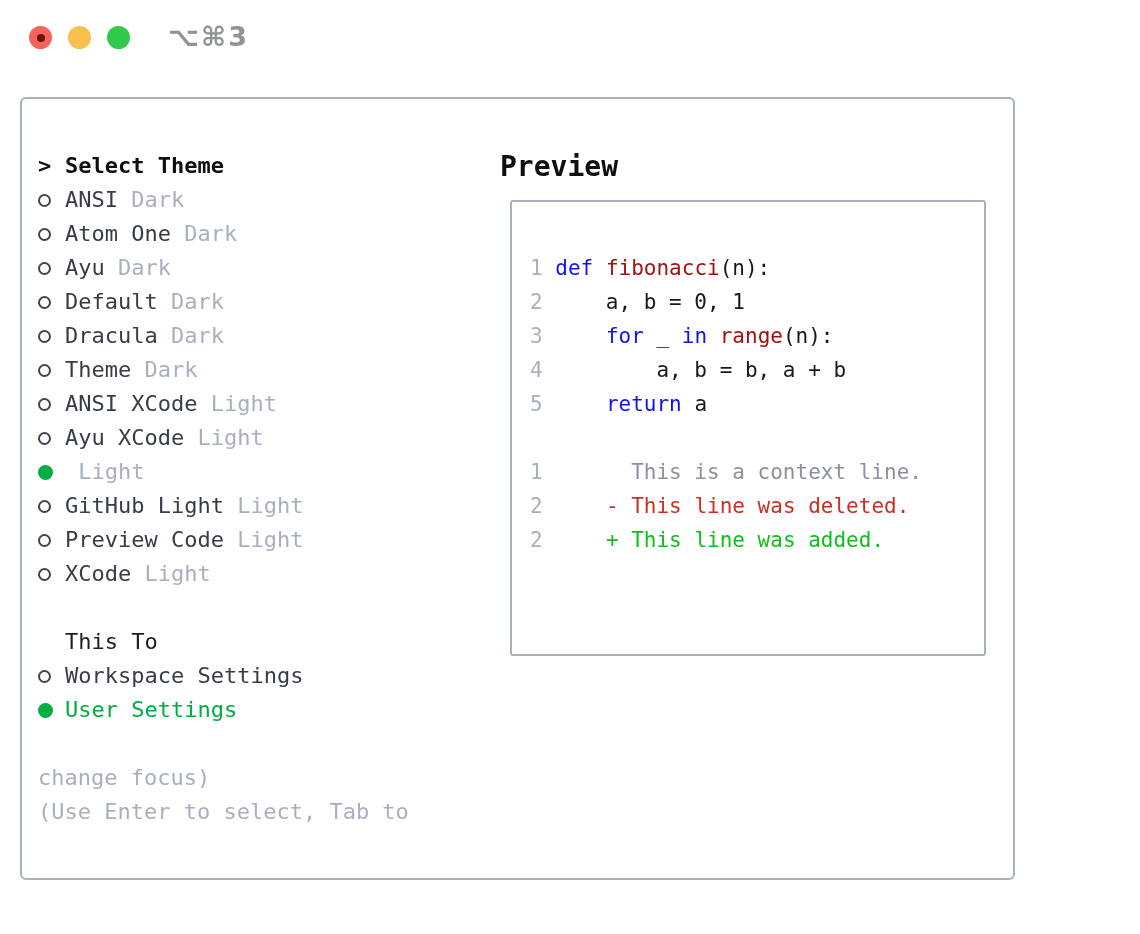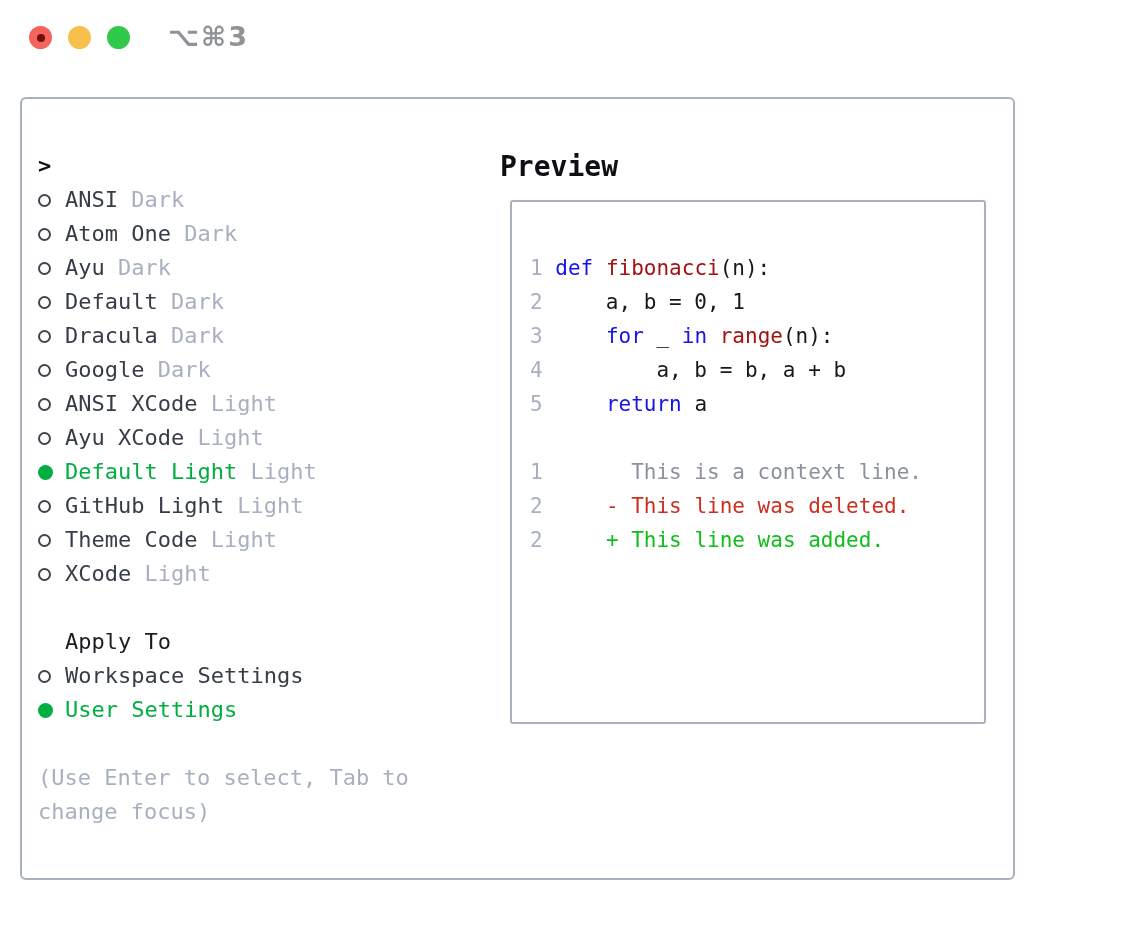--- a/index.html
+++ b/index.html
@@ -47,21 +47,21 @@
   .subhdr{color:#1a1d23;}
   .radio{width:13px;height:13px;border:2px solid #3f4550;border-radius:50%;display:inline-block;}
   .radio.sel{width:15px;height:15px;border:none;background:var(--selected-green);}
   .name.sel{color:var(--selected-green);}
   .variant{color:var(--dim-gray);}
   .helprow{color:var(--dim-gray);}
 
   
   .pv-header{position:absolute;left:478px;top:50px;height:34px;display:flex;align-items:center;
              font-size:28px;font-weight:bold;color:var(--heading-black);}
-  .pbox{position:absolute;left:488px;top:101px;width:476px;height:524px;
+  .pbox{position:absolute;left:488px;top:101px;width:476px;height:456px;
         border:2px solid var(--border-gray);border-radius:3px;background:#fff;overflow:hidden;}
   .code{position:absolute;left:18px;top:49px;font-size:21px;line-height:34px;white-space:pre;color:#16181d;}
   .cline{height:34px;}
   .lnum{color:var(--dim-gray);}
   .tok-kw{color:var(--keyword-blue);}
   .tok-fn{color:var(--function-red);}
   .tok-pl{color:#16181d;}
   .tok-ctx{color:var(--context-gray);}
   .tok-del{color:var(--deleted-red);text-align:center;}
   .tok-add{color:var(--added-green);}
@@ -73,53 +73,53 @@
 
   <div class="traffic red"></div>
   <div class="traffic yellow"></div>
   <div class="traffic green"></div>
   <div class="shortcut">⌥⌘3</div>
 
   <div class="panel">
 
     <div class="leftcol">
       <div class="row">
-        <span class="marker prompt">&gt;</span>
+        <span class="marker prompt">&gt;</span><span class="hdr">Select Theme</span>
       </div>
 
       <div id="theme-list">
           <div class="row"><span class="marker"><span class="radio"></span></span><span class="name">ANSI</span><span> </span><span class="variant">Dark</span></div>
           <div class="row"><span class="marker"><span class="radio"></span></span><span class="name">Atom One</span><span> </span><span class="variant">Dark</span></div>
           <div class="row"><span class="marker"><span class="radio"></span></span><span class="name">Ayu</span><span> </span><span class="variant">Dark</span></div>
           <div class="row"><span class="marker"><span class="radio"></span></span><span class="name">Default</span><span> </span><span class="variant">Dark</span></div>
           <div class="row"><span class="marker"><span class="radio"></span></span><span class="name">Dracula</span><span> </span><span class="variant">Dark</span></div>
-          <div class="row"><span class="marker"><span class="radio"></span></span><span class="name">Google</span><span> </span><span class="variant">Dark</span></div>
+          <div class="row"><span class="marker"><span class="radio"></span></span><span class="name">Theme</span><span> </span><span class="variant">Dark</span></div>
           <div class="row"><span class="marker"><span class="radio"></span></span><span class="name">ANSI XCode</span><span> </span><span class="variant">Light</span></div>
           <div class="row"><span class="marker"><span class="radio"></span></span><span class="name">Ayu XCode</span><span> </span><span class="variant">Light</span></div>
-          <div class="row"><span class="marker"><span class="radio sel"></span></span><span class="name sel">Default Light</span><span> </span><span class="variant">Light</span></div>
+          <div class="row"><span class="marker"><span class="radio sel"></span></span><span> </span><span class="variant">Light</span></div>
           <div class="row"><span class="marker"><span class="radio"></span></span><span class="name">GitHub Light</span><span> </span><span class="variant">Light</span></div>
-          <div class="row"><span class="marker"><span class="radio"></span></span><span class="name">Theme Code</span><span> </span><span class="variant">Light</span></div>
+          <div class="row"><span class="marker"><span class="radio"></span></span><span class="name">Preview Code</span><span> </span><span class="variant">Light</span></div>
           <div class="row"><span class="marker"><span class="radio"></span></span><span class="name">XCode</span><span> </span><span class="variant">Light</span></div>
         </div>
 
       <div class="row"></div>
 
       <div class="row">
-        <span class="marker"></span><span class="subhdr">Apply To</span>
+        <span class="marker"></span><span class="subhdr">This To</span>
       </div>
 
       <div id="apply-list">
           <div class="row"><span class="marker"><span class="radio"></span></span><span class="name">Workspace Settings</span></div>
           <div class="row"><span class="marker"><span class="radio sel"></span></span><span class="name sel">User Settings</span></div>
         </div>
 
       <div class="row"></div>
 
+      <div class="row helprow">change focus)</div>
       <div class="row helprow">(Use Enter to select, Tab to</div>
-      <div class="row helprow">change focus)</div>
     </div>
 
     <div class="pv-header">Preview</div>
     <div class="pbox">
       <div class="code" id="preview-code"><div class="cline"><span class="lnum">1 </span><span class="tok-kw">def</span><span class="tok-pl"> </span><span class="tok-fn">fibonacci</span><span class="tok-pl">(n):</span></div><div class="cline"><span class="lnum">2 </span><span class="tok-pl">    a, b = 0, 1</span></div><div class="cline"><span class="lnum">3 </span><span class="tok-pl">    </span><span class="tok-kw">for</span><span class="tok-pl"> _ </span><span class="tok-kw">in</span><span class="tok-pl"> </span><span class="tok-fn">range</span><span class="tok-pl">(n):</span></div><div class="cline"><span class="lnum">4 </span><span class="tok-pl">        a, b = b, a + b</span></div><div class="cline"><span class="lnum">5 </span><span class="tok-pl">    </span><span class="tok-kw">return</span><span class="tok-pl"> a</span></div><div class="cline"> </div><div class="cline"><span class="lnum">1 </span><span class="tok-ctx">      This is a context line.</span></div><div class="cline"><span class="lnum">2 </span><span class="tok-pl">    </span><span class="tok-del">- This line was deleted.</span></div><div class="cline"><span class="lnum">2 </span><span class="tok-pl">    </span><span class="tok-add">+ This line was added.</span></div></div>
     </div>
 
   </div>
 </div>
 

